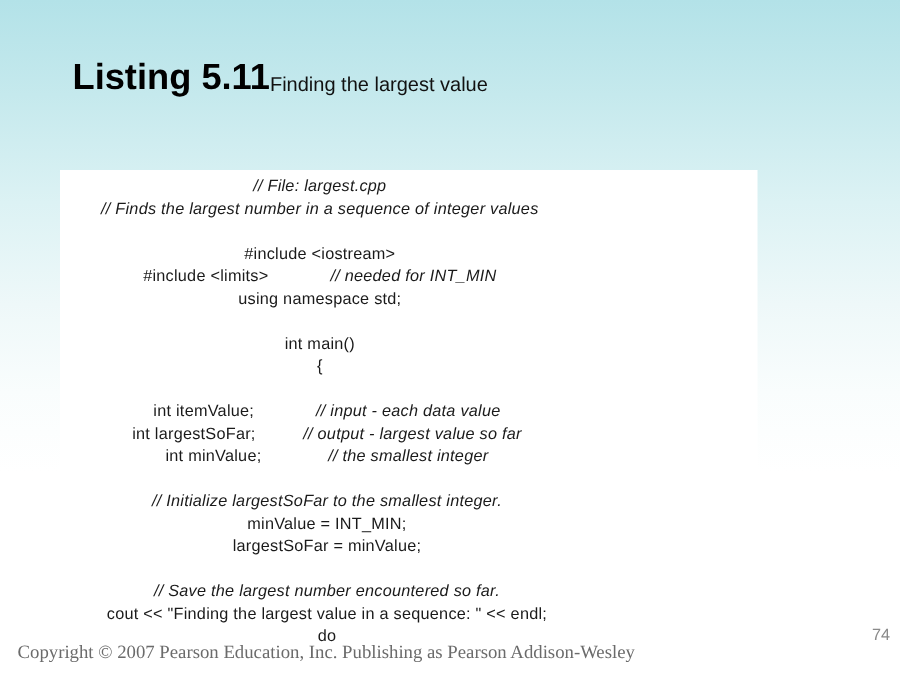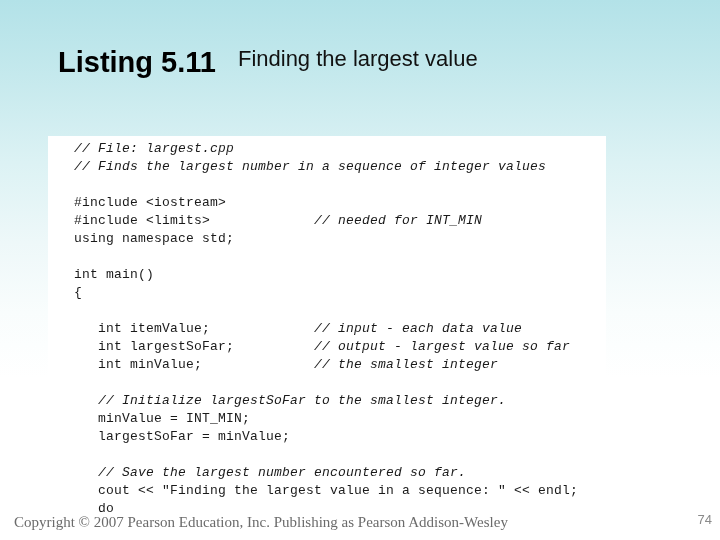--- a/index.html
+++ b/index.html
@@ -29,60 +29,60 @@
                 #ffffff 100%);
     overflow: hidden;
   }
 
   
   #title-block {
     position: absolute;
     left: 58px;
     top: 48px;
     display: flex;
-    align-items: flex-start;
+    align-items: flex-end;
     white-space: nowrap;
   }
   #title-main {
     font-family: "Liberation Sans", sans-serif;
     font-size: 29px;
     font-weight: bold;
     color: #000000;
     letter-spacing: 0px;
     line-height: 1;
   }
   #title-sub {
     font-family: "Liberation Sans", sans-serif;
-    font-size: 22px;
+    font-size: 16px;
     font-weight: normal;
     color: #111111;
     line-height: 1;
-    margin-left: 22px;
   }
 
   
   #code-panel {
     position: absolute;
     left: 48px;
     top: 136px;
     width: 558px;
     height: 382px;
     background: #ffffff;
     overflow: hidden;
   }
   #code-body {
     position: absolute;
     left: 26px;
     top: 4px;
-    font-family: Liberation Mono, monospace;
+    font-family: Liberation Sans, sans-serif;
     font-size: 13px;
     line-height: 18px;
     color: #1a1a1a;
     white-space: pre;
     letter-spacing: 0.2px;
+    text-align: center;
   }
   .code-line {
     height: 18px;
     white-space: pre;
   }
   .code-line.blank {
     height: 18px;
   }
   .cm {               
     font-style: italic;
@@ -95,21 +95,21 @@
     left: 14px;
     top: 514px;
     font-family: "Liberation Serif", serif;
     font-size: 15px;
     color: #6b6b6b;
     white-space: nowrap;
   }
   #footer-pagenum {
     position: absolute;
     left: 688px;
-    top: 512px;
+    top: 500px;
     width: 24px;
     text-align: right;
     font-family: "Liberation Sans", sans-serif;
     font-size: 13px;
     color: #8a8a8a;
   }
 </style>
 </head>
 <body>
 

